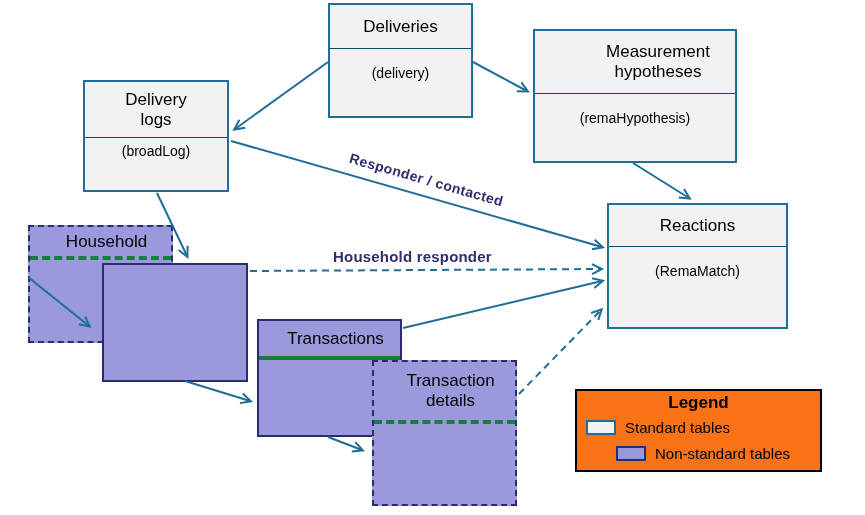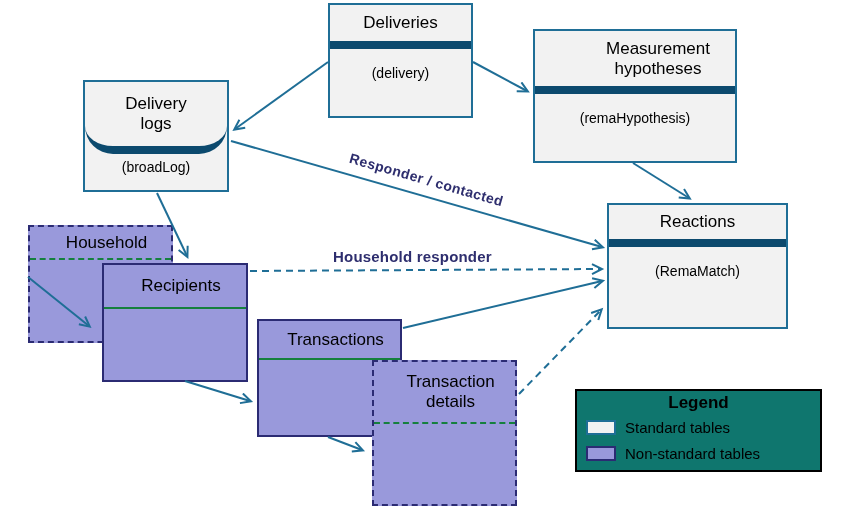--- a/index.html
+++ b/index.html
@@ -8,32 +8,32 @@
     font-family:"Liberation Sans",sans-serif;overflow:hidden;
   }
   .node{position:absolute;box-sizing:border-box;display:flex;flex-direction:column;}
   .std{background:#F2F2F2;border:2px solid #1F6E96;}
   .nonstd{background:#9999DB;border:2px solid #2B2B73;}
   .dashedbox{border-style:dashed;}
   .hdr{
     display:flex;align-items:center;justify-content:center;text-align:center;
     font-size:17px;color:#000;line-height:1.15;box-sizing:border-box;flex:0 0 auto;
   }
-  .std .hdr{border-bottom:8px solid #0c4a6e;}
-  .nonstd .hdr{border-bottom:2px solid #15803d;padding-left:12px;}
+  .std .hdr{border-bottom:1px solid #0c4a6e;}
+  .nonstd .hdr{border-bottom:4px solid #15803d;padding-left:12px;}
   .dashedbox .hdr{border-bottom-style:dashed;}
   .body{flex:1 1 auto;text-align:center;padding-top:16px;font-size:14px;color:#000;}
   .edge-label{
     position:absolute;font-weight:bold;font-size:14px;color:#2E2E6E;
     white-space:nowrap;z-index:6;letter-spacing:.4px;
   }
   svg.arrows{position:absolute;left:0;top:0;z-index:5;pointer-events:none;}
   .legend{
     position:absolute;left:575px;top:389px;width:247px;height:83px;
-    border:2px solid #000;box-sizing:border-box;background:#0f766e;z-index:4;
+    border:2px solid #000;box-sizing:border-box;background:#f97316;z-index:4;
   }
   .legend-title{text-align:center;font-weight:bold;font-size:17px;margin-top:2px;color:#000;}
   .legend-row{display:flex;align-items:center;margin:6px 0 0 9px;}
   .swatch{width:30px;height:15px;box-sizing:border-box;margin-right:9px;flex:0 0 auto;}
   .swatch-std{background:#F2F2F2;border:2px solid #1F6E96;}
   .swatch-nonstd{background:#9999DB;border:2px solid #2B2B73;}
   .legend-label{font-size:15px;color:#000;}
 </style>
 </head>
 <body>
@@ -41,23 +41,20 @@
 <div class="canvas">
 
   <div class="node nonstd dashedbox" style="left:28px;top:225px;width:145px;height:118px;z-index:1;">
     <div class="hdr" style="height:33px;">
       <span>Household</span>
     </div>
     <div class="body"></div>
   </div>
 
   <div class="node nonstd" style="left:102px;top:263px;width:146px;height:119px;z-index:2;">
-    <div class="hdr" style="height:44px;">
-      <span>Recipients</span>
-    </div>
     <div class="body"></div>
   </div>
 
   <div class="node nonstd" style="left:257px;top:319px;width:145px;height:118px;z-index:2;">
     <div class="hdr" style="height:39px;">
       <span>Transactions</span>
     </div>
     <div class="body"></div>
   </div>
 
@@ -76,21 +73,21 @@
   </div>
 
   <div class="node std" style="left:533px;top:29px;width:204px;height:134px;z-index:1;">
     <div class="hdr" style="height:63px;padding-left:46px;">
       <span style="max-width:140px;">Measurement hypotheses</span>
     </div>
     <div class="body">(remaHypothesis)</div>
   </div>
 
   <div class="node std" style="left:83px;top:80px;width:146px;height:112px;z-index:1;">
-    <div class="hdr" style="height:72px;border-radius:28px;">
+    <div class="hdr" style="height:56px;">
       <span style="max-width:72px;">Delivery logs</span>
     </div>
     <div class="body" style="padding-top:5px;">(broadLog)</div>
   </div>
 
   <div class="node std" style="left:607px;top:203px;width:181px;height:126px;z-index:1;">
     <div class="hdr" style="height:42px;">
       <span>Reactions</span>
     </div>
     <div class="body">(RemaMatch)</div>
@@ -117,19 +114,19 @@
 
   <div class="edge-label" style="left:352px;top:150px;transform:rotate(16deg);transform-origin:0 0;">Responder / contacted</div>
   <div class="edge-label" style="left:333px;top:248px;font-size:15px;letter-spacing:.2px;">Household responder</div>
 
   <div class="legend">
     <div class="legend-title">Legend</div>
     <div class="legend-row">
       <span class="swatch swatch-std"></span>
       <span class="legend-label">Standard tables</span>
     </div>
-    <div class="legend-row" style="margin-top:9px;">
+    <div class="legend-row" style="margin-top:9px;justify-content:center;">
       <span class="swatch swatch-nonstd"></span>
       <span class="legend-label">Non-standard tables</span>
     </div>
   </div>
 
 </div>
 
 </body></html>

